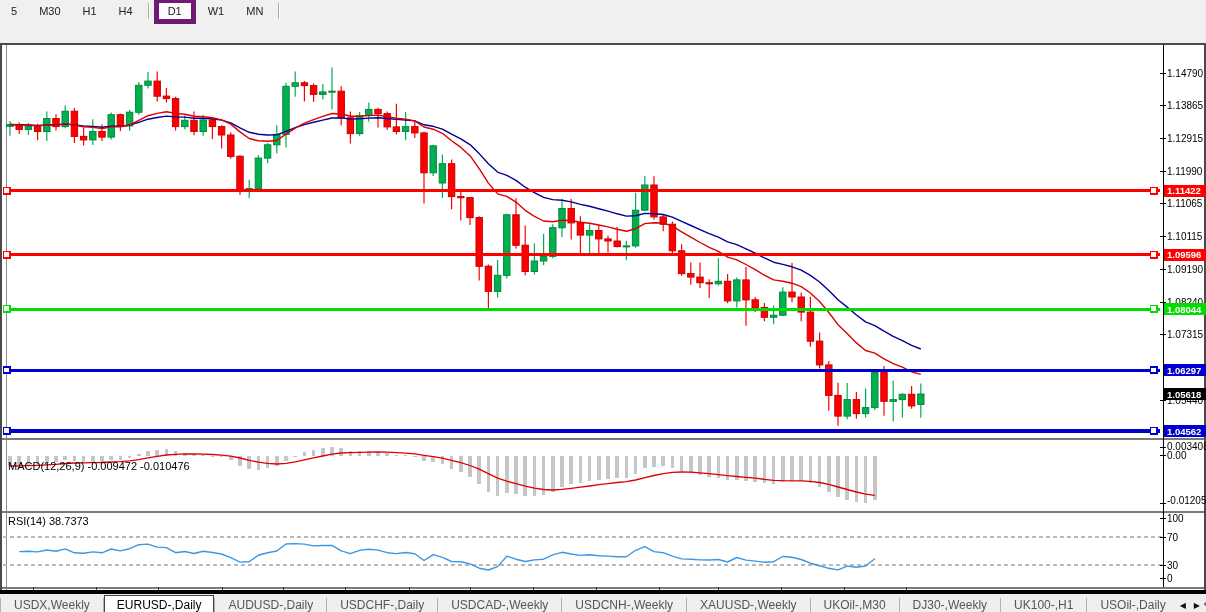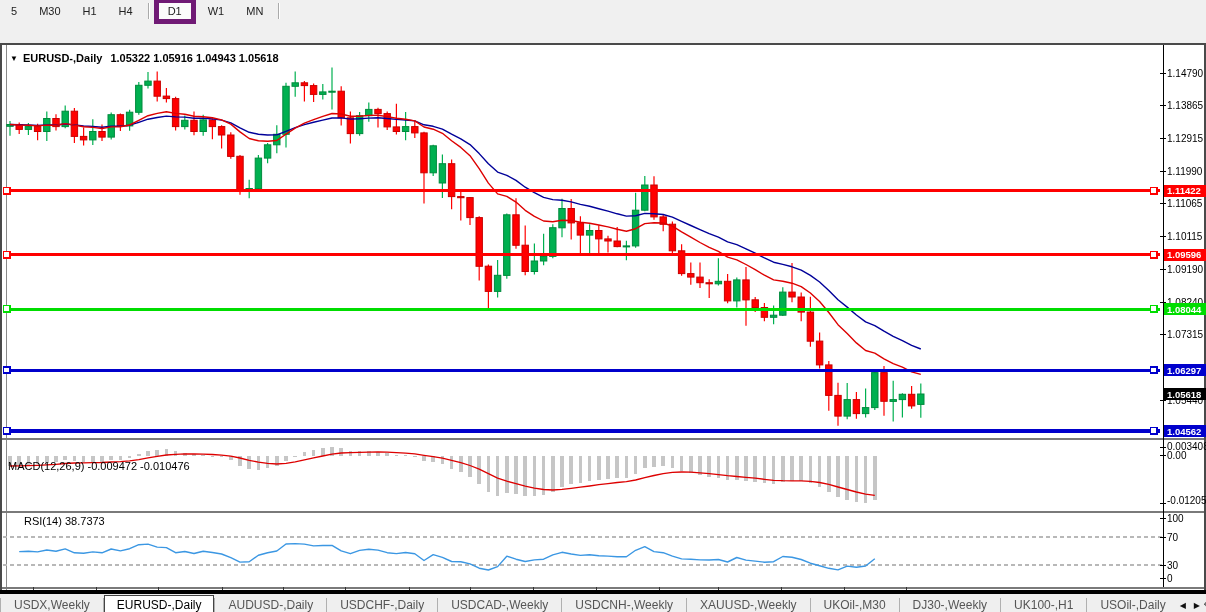--- a/index.html
+++ b/index.html
@@ -13,21 +13,21 @@
   .tfsep{width:1px;height:16px;background:#aaa;margin:0 4px;box-shadow:1px 0 0 #fff;}
   
   #chartwin{position:absolute;left:0;top:22px;width:1206px;height:568px;}
   svg{position:absolute;left:0;top:0;}
   
   .ovl{position:absolute;color:#000;white-space:nowrap;z-index:3;}
   #title{left:10px;top:30px;font-size:11px;font-weight:700;}
   #title .tri{font-size:8px;vertical-align:1px;margin-right:5px;}
   #title .ohlc{margin-left:8px;}
   #macdlabel{left:8px;top:438px;font-size:11px;}
-  #rsilabel{left:8px;top:493px;font-size:11px;margin-left:16px;}
+  #rsilabel{left:8px;top:493px;font-size:11px;}
   
   #tabbar{position:absolute;left:0;top:590px;width:1206px;height:22px;background:#efefef;
           border-top:4px solid #000000;display:flex;align-items:center;overflow:hidden;z-index:5;}
   .tab{font-size:12px;color:#555;padding:2px 13px;white-space:nowrap;cursor:default;}
   .tab.active{background:#fff;border:1px solid #444;color:#000;padding:2px 12px;margin-top:-1px;}
   .tabsep{width:1px;height:14px;background:#b0b0b0;flex:0 0 1px;}
   #tabarrows{position:absolute;right:2px;top:0;height:22px;display:flex;align-items:center;background:#efefef;padding-left:4px;}
   .arrowbtn{font-size:8px;color:#111;padding:2px 4px;cursor:default;}
 </style>
 </head>
@@ -444,23 +444,20 @@
         <line x1="718" y1="565" x2="718" y2="570" stroke="#333" stroke-width="1" shape-rendering="crispEdges"></line>
         <text x="718" y="581" fill="#000" font-size="10.5" font-family="&quot;Liberation Sans&quot;,sans-serif" font-weight="normal" text-anchor="middle">8 Apr 2022</text>
         <line x1="781" y1="565" x2="781" y2="570" stroke="#333" stroke-width="1" shape-rendering="crispEdges"></line>
         <text x="781" y="581" fill="#000" font-size="10.5" font-family="&quot;Liberation Sans&quot;,sans-serif" font-weight="normal" text-anchor="middle">18 Apr 2022</text>
         <line x1="844" y1="565" x2="844" y2="570" stroke="#333" stroke-width="1" shape-rendering="crispEdges"></line>
         <text x="844" y="581" fill="#000" font-size="10.5" font-family="&quot;Liberation Sans&quot;,sans-serif" font-weight="normal" text-anchor="middle">27 Apr 2022</text>
         <line x1="906" y1="565" x2="906" y2="570" stroke="#333" stroke-width="1" shape-rendering="crispEdges"></line>
         <text x="906" y="581" fill="#000" font-size="10.5" font-family="&quot;Liberation Sans&quot;,sans-serif" font-weight="normal" text-anchor="middle">6 May 2022</text>
       </svg>
 
-    <div class="ovl" id="title">
-      <span class="tri">▼</span><span>EURUSD-,Daily</span><span class="ohlc">1.05322 1.05916 1.04943 1.05618</span>
-    </div>
     <div class="ovl" id="macdlabel">
       <span>MACD(12,26,9)</span> <span>-0.009472 -0.010476</span>
     </div>
     <div class="ovl" id="rsilabel">
       <span>RSI(14)</span> <span>38.7373</span>
     </div>
   </div>
 
   <div id="tabbar">
     <div id="tabs" style="display:flex;align-items:center;">

